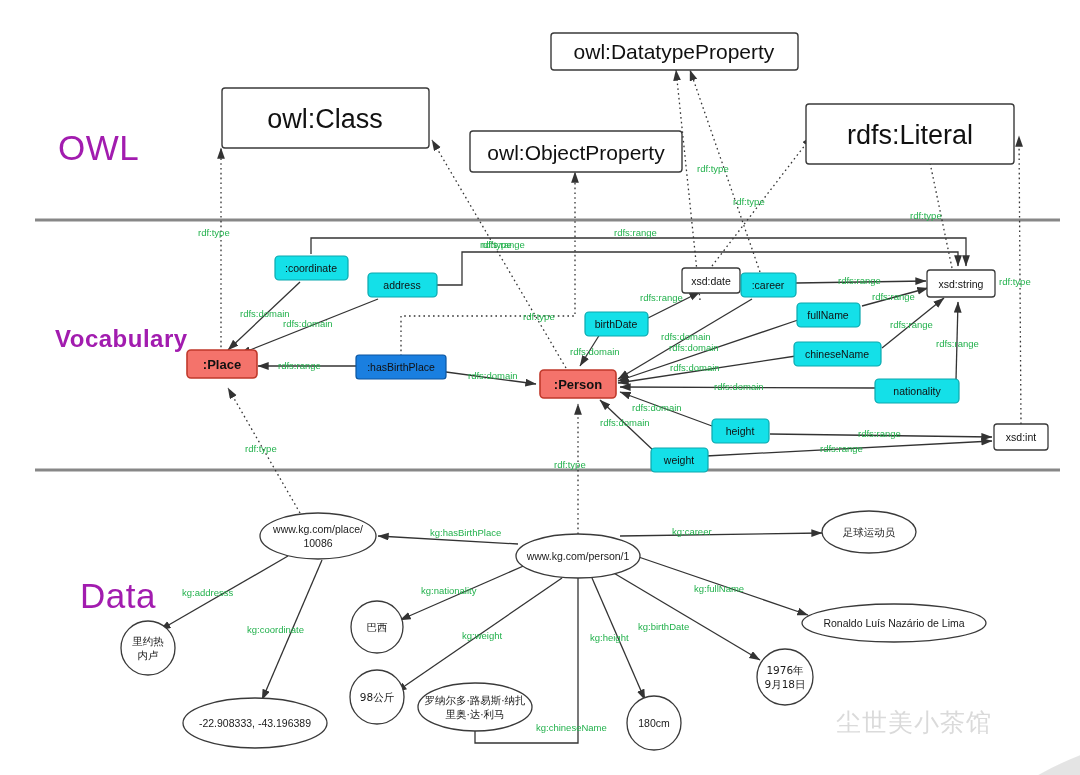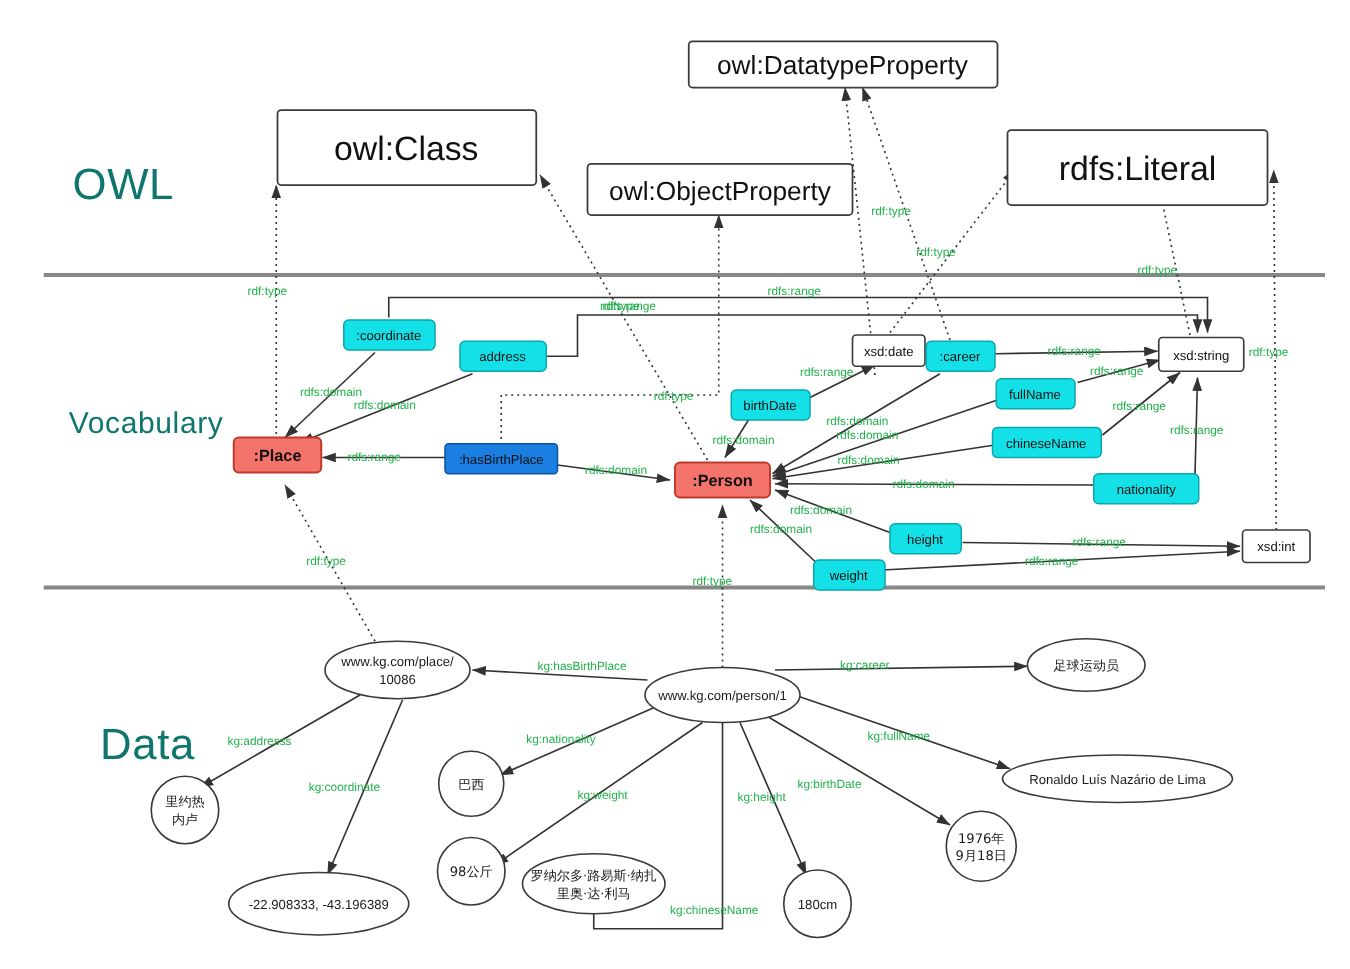--- a/index.html
+++ b/index.html
@@ -1,22 +1,22 @@
 <!DOCTYPE html>
 <html><head>
 <meta charset="utf-8">
 <title>RDF/OWL Knowledge Graph Layers</title>
 <style>
   html,body{margin:0;padding:0;background:#ffffff;}
   body{font-family:"Liberation Sans","DejaVu Sans",sans-serif;}
   #stage{position:relative;width:1080px;height:775px;background:#fff;overflow:hidden;}
   #stage svg{position:absolute;left:0;top:0;width:1080px;height:775px;}
-  .layer-label{position:absolute;color:#0f766e;font-weight:400;letter-spacing:.5px;}
+  .layer-label{position:absolute;color:#a21caf;font-weight:400;letter-spacing:.5px;}
   #lbl-owl{left:58px;top:128px;font-size:35px;}
-  #lbl-vocab{left:55px;top:325px;font-size:24px;}
+  #lbl-vocab{left:55px;top:325px;font-size:24px;font-weight:bold;}
   #lbl-data{left:80px;top:528px;font-size:35px;margin-top:48px;}
   .wm{position:absolute;left:836px;top:706px;display:flex;align-items:center;gap:9px;opacity:.36;}
   .wm-text{font-size:25px;color:#9a9a9a;font-family:"DejaVu Sans",sans-serif;letter-spacing:1px;}
   .edge-label{font-family:"Liberation Sans","DejaVu Sans",sans-serif;font-size:9.5px;fill:#22b14c;}
   .node-label{font-family:"Liberation Sans","DejaVu Sans",sans-serif;text-anchor:middle;}
   .owl-box-text{font-size:27px;fill:#111;}
   .owl-box-text-sm{font-size:21px;fill:#111;}
   .cyan-text{font-size:10.5px;fill:#111;}
   .red-text{font-size:13px;fill:#111;font-weight:bold;}
   .blue-text{font-size:10.5px;fill:#111;}
@@ -290,14 +290,27 @@
     <text class="edge-label" fill="#333" x="590" y="641">kg:height</text>
     <text class="edge-label" fill="#333" x="638" y="630">kg:birthDate</text>
     <text class="edge-label" fill="#333" x="672" y="535">kg:career</text>
     <text class="edge-label" fill="#333" x="694" y="592">kg:fullName</text>
   </svg>
 
   <div class="layer-label" id="lbl-owl">OWL</div>
   <div class="layer-label" id="lbl-vocab">Vocabulary</div>
   <div class="layer-label" id="lbl-data">Data</div>
 
+  <div class="wm">
+    <svg width="30" height="24" viewBox="0 0 30 24">
+      <ellipse cx="10" cy="8.5" rx="9" ry="7.2" fill="none" stroke="#b6b6b6" stroke-width="1.1"></ellipse>
+      <path d="M4,13.5 L2,18 L6.5,15.2" fill="none" stroke="#b6b6b6" stroke-width="1.1"></path>
+      <circle cx="7" cy="6.5" r="1.1" fill="#b6b6b6"></circle>
+      <circle cx="13" cy="6.5" r="1.1" fill="#b6b6b6"></circle>
+      <ellipse cx="19.5" cy="14" rx="7.5" ry="6" fill="#fff" stroke="#b6b6b6" stroke-width="1.1"></ellipse>
+      <path d="M24.5,18.5 L26.5,22 L22.5,20" fill="none" stroke="#b6b6b6" stroke-width="1.1"></path>
+      <circle cx="17" cy="12.5" r="0.9" fill="#b6b6b6"></circle>
+      <circle cx="22" cy="12.5" r="0.9" fill="#b6b6b6"></circle>
+    </svg>
+    <span class="wm-text">尘世美小茶馆</span>
+  </div>
 
 </div>
 
 </body></html>

